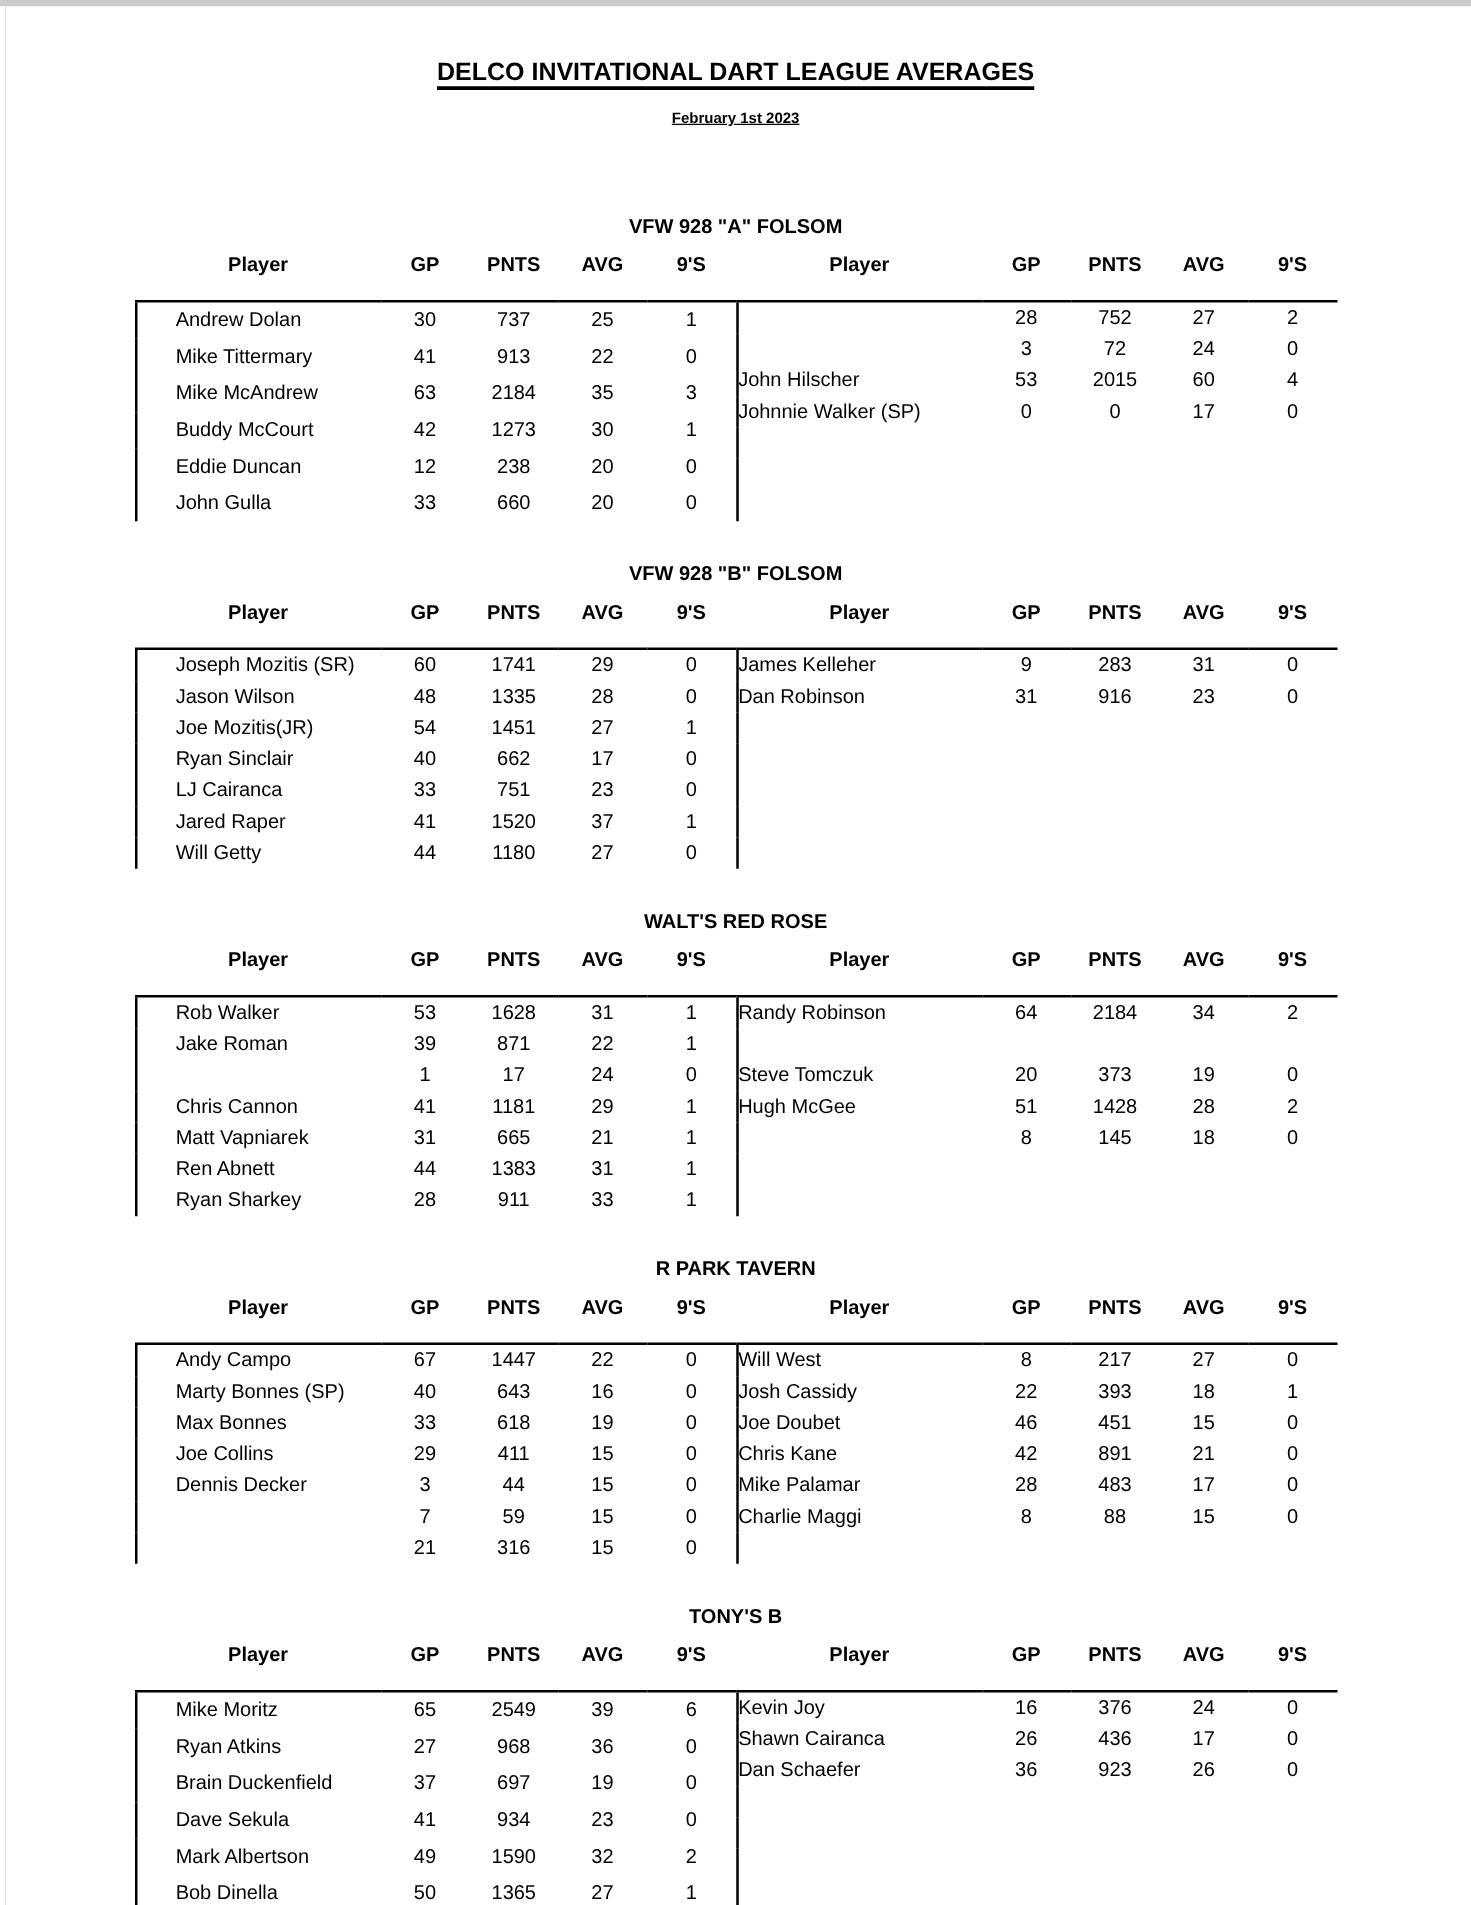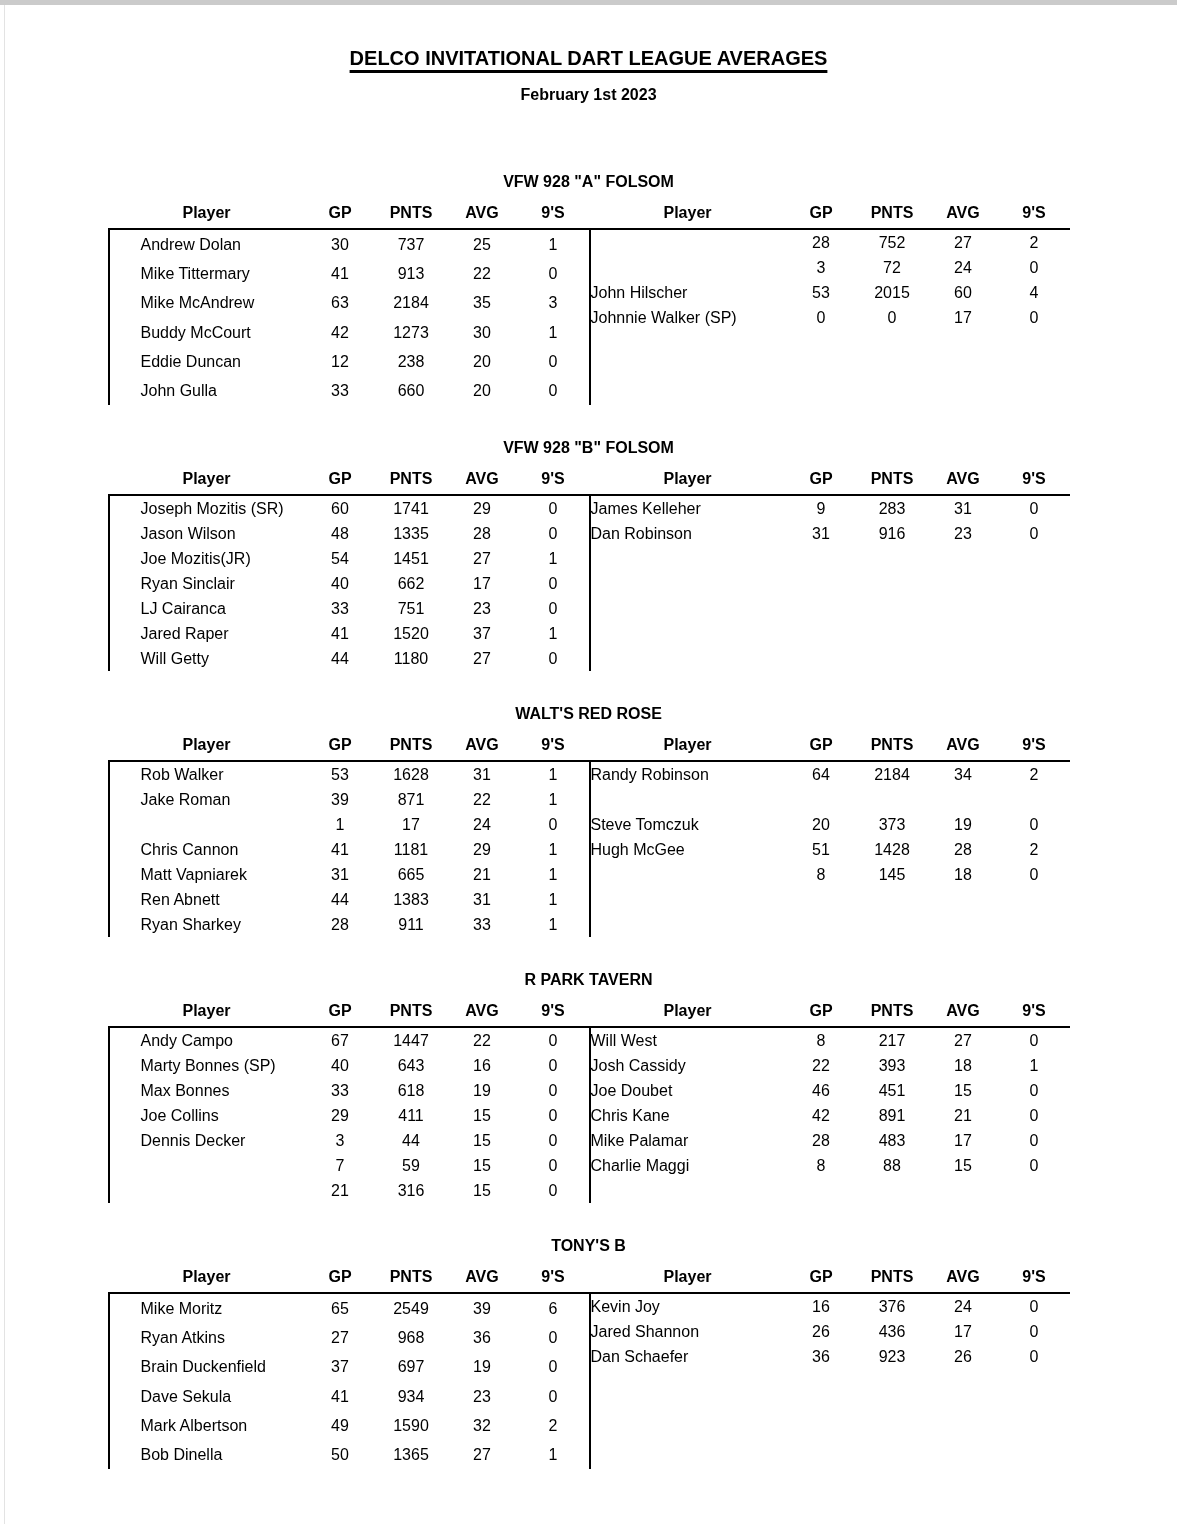--- a/index.html
+++ b/index.html
@@ -33,23 +33,24 @@
     font-size: 20px;
     line-height: 30px;
     font-weight: bold;
     text-decoration: underline;
     text-decoration-thickness: 2.5px;
     text-underline-offset: 5px;
   }
   .page-date {
     margin-top: 12px;
     text-align: center;
-    font-size: 16px;
+    font-size: 12px;
     line-height: 19px;
     font-weight: bold;
+    text-decoration: underline;
   }
   .sections {
     margin-top: 68px;
   }
   section.league-section {
     margin-bottom: 33px;
   }
   .section-title {
     margin: 0 0 7px 0;
     text-align: center;
@@ -72,21 +73,21 @@
     font-size: 16px;
     white-space: nowrap;
     overflow: hidden;
   }
   table.half thead th {
     height: 24px;
     font-weight: bold;
     text-align: center;
     border-bottom: 2px solid #000000;
     vertical-align: bottom;
-    padding-bottom: 6px;
+    padding-bottom: 18px;
   }
   table.half tbody td {
     height: 25px;
     line-height: 25px;
     vertical-align: middle;
   }
   .col-player { width: 196px; }
   .col-num    { width: 71px; }
   td.col-player {
     text-align: left;
@@ -692,21 +693,21 @@
             </thead>
         <tbody>
               <tr>
                 <td class="col-player">Kevin Joy</td>
                 <td class="col-num">16</td>
                 <td class="col-num">376</td>
                 <td class="col-num">24</td>
                 <td class="col-num">0</td>
               </tr>
               <tr>
-                <td class="col-player">Jared Shannon</td>
+                <td class="col-player">Shawn Cairanca</td>
                 <td class="col-num">26</td>
                 <td class="col-num">436</td>
                 <td class="col-num">17</td>
                 <td class="col-num">0</td>
               </tr>
               <tr>
                 <td class="col-player">Dan Schaefer</td>
                 <td class="col-num">36</td>
                 <td class="col-num">923</td>
                 <td class="col-num">26</td>

